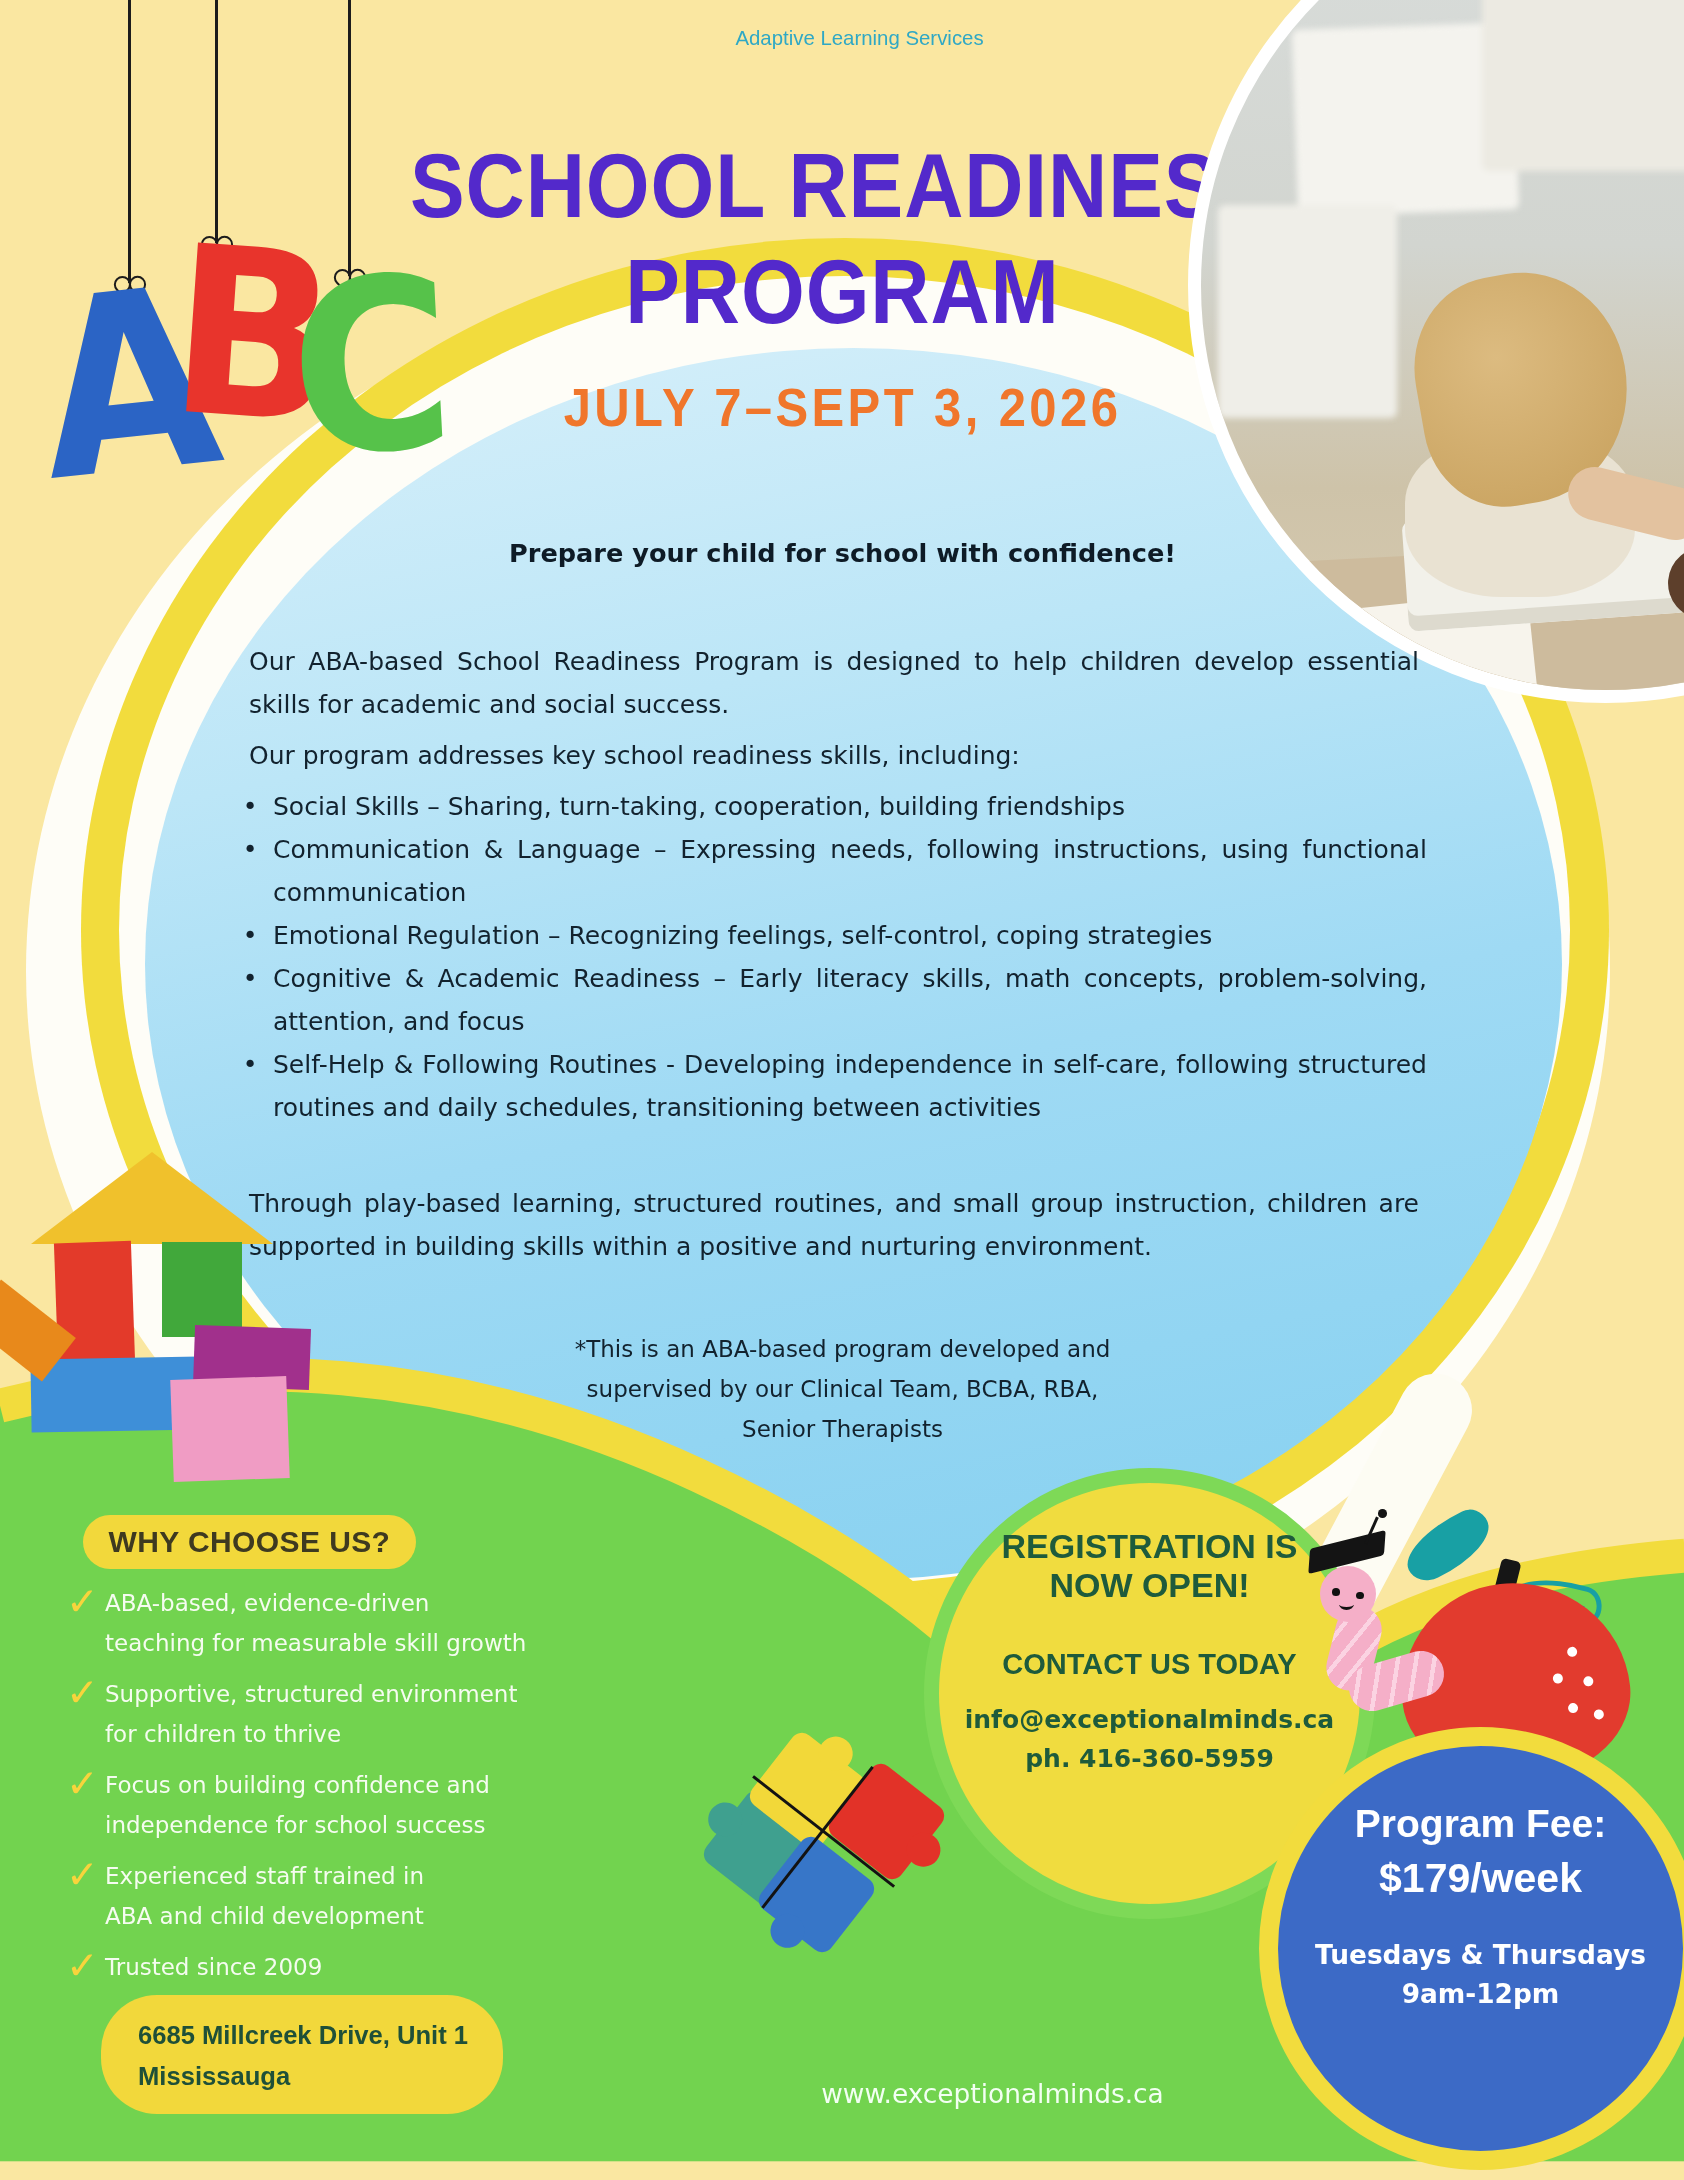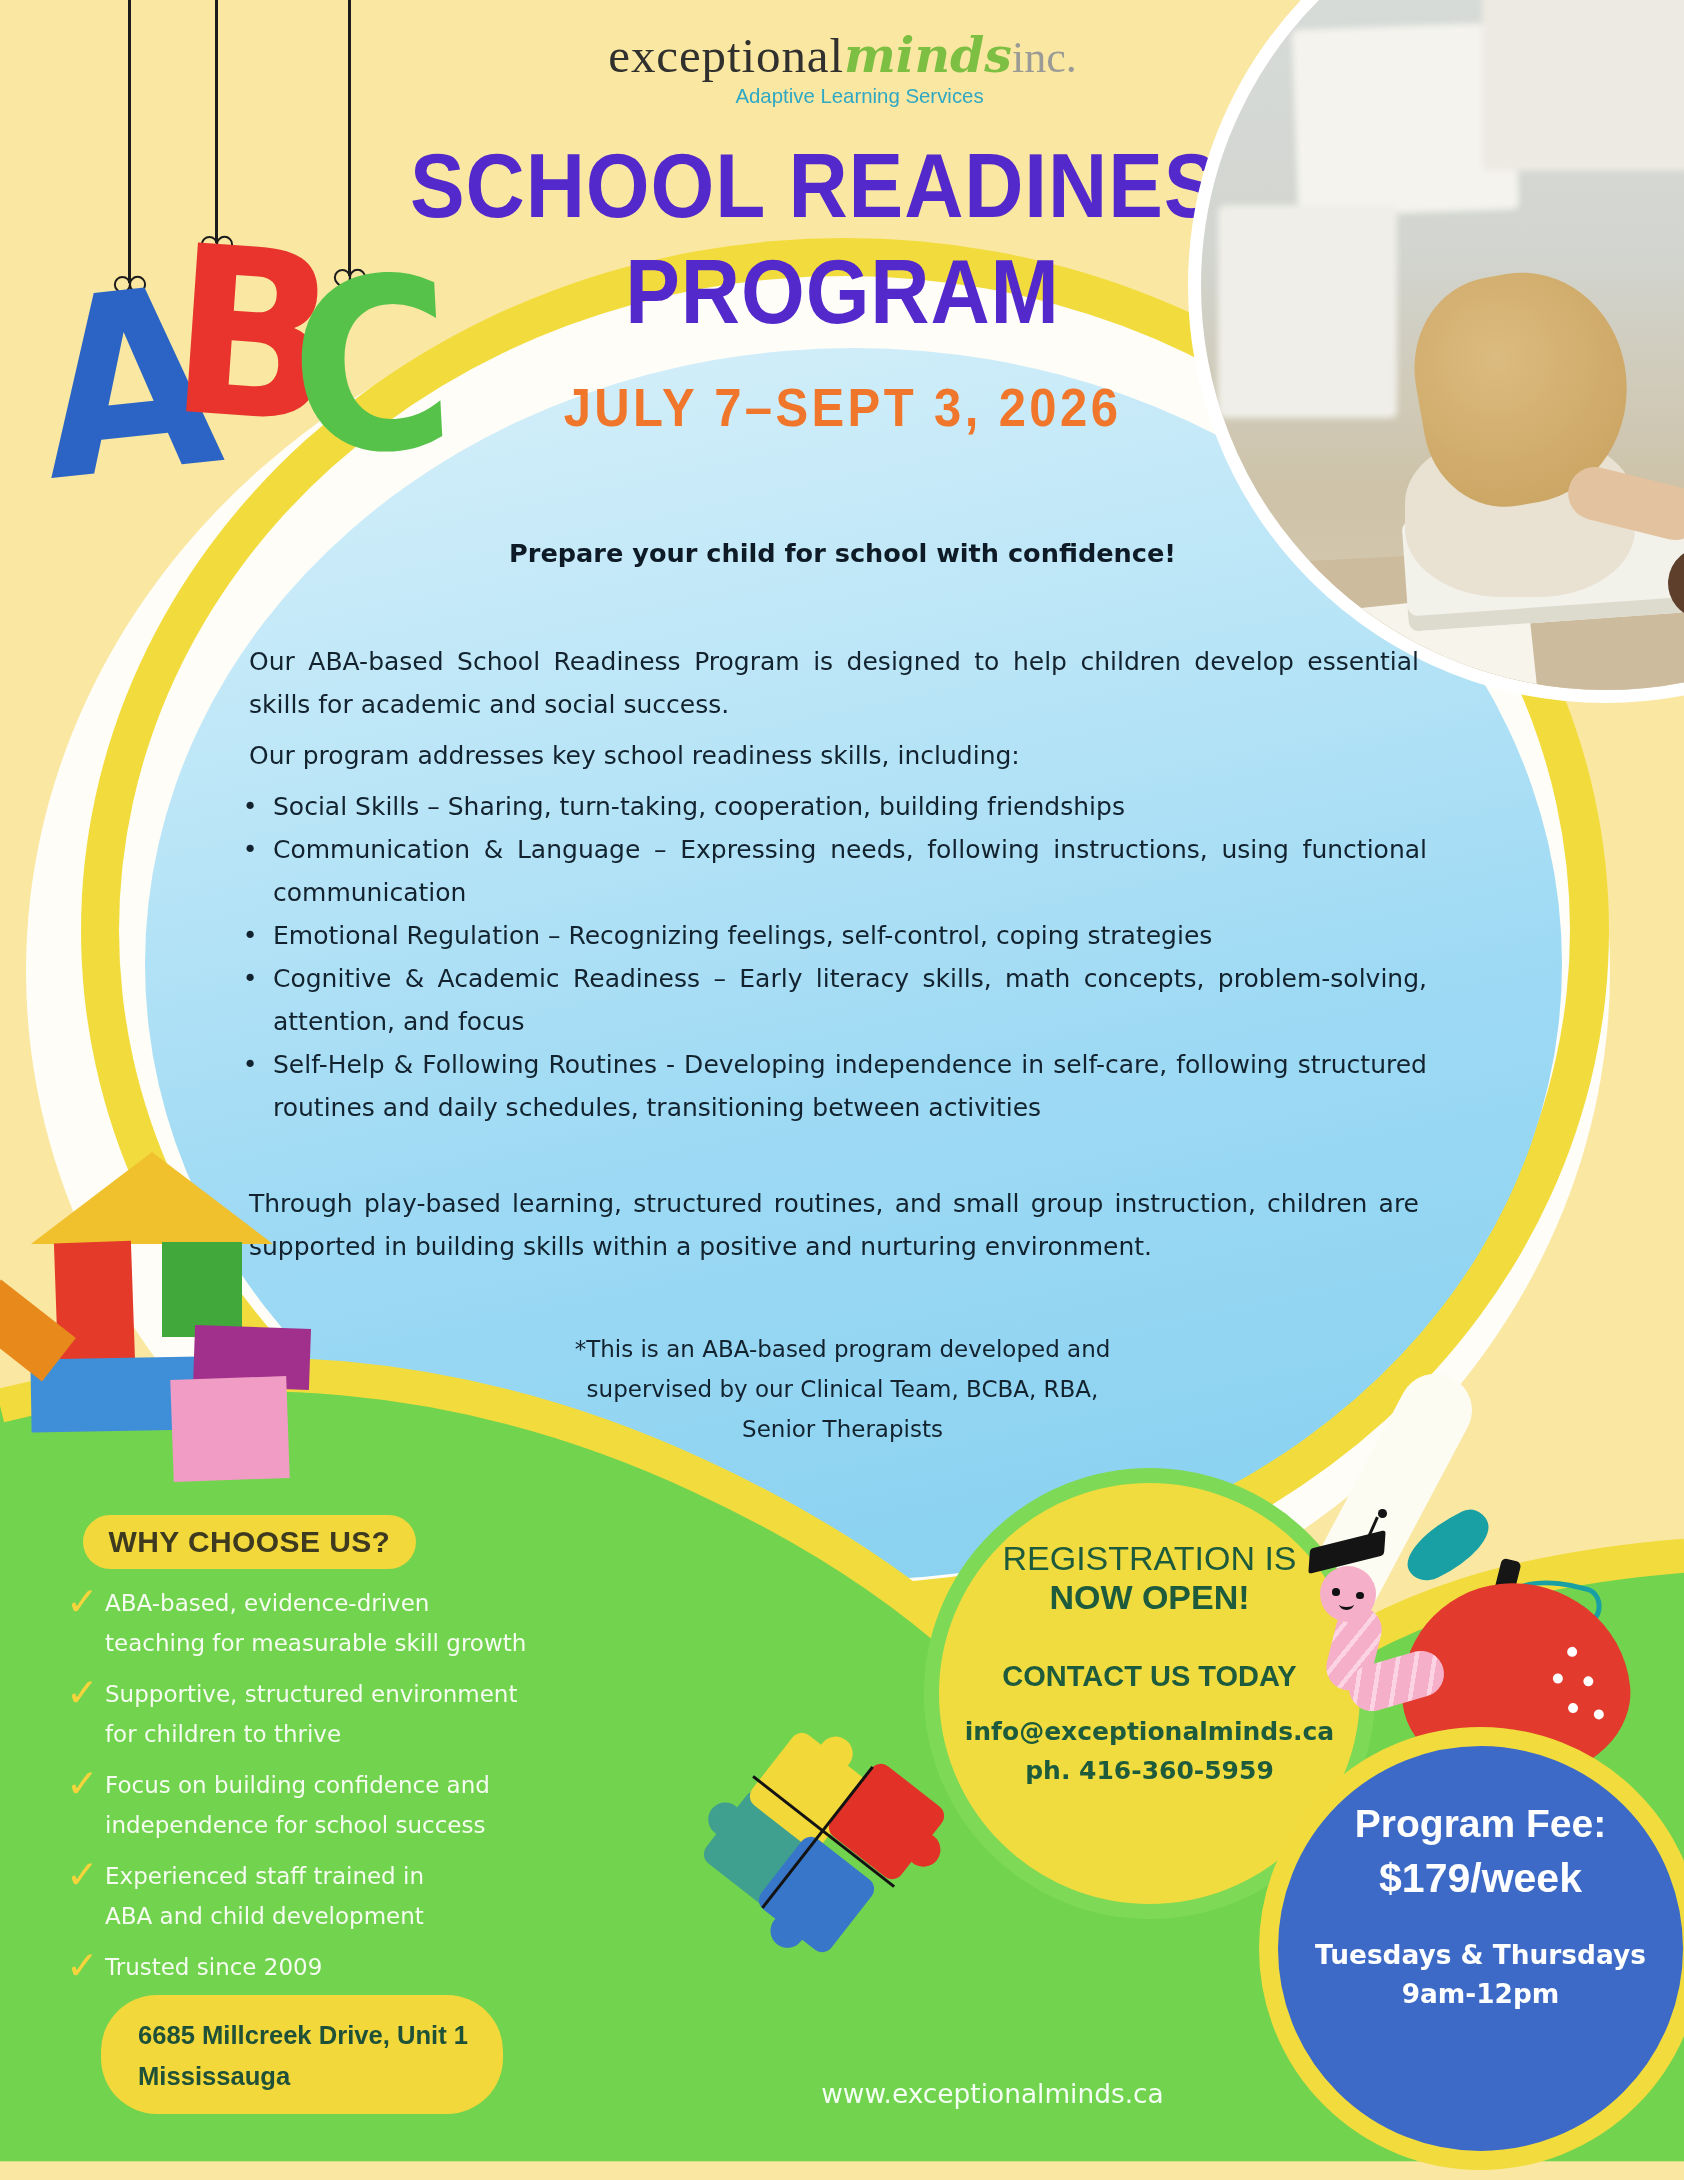--- a/index.html
+++ b/index.html
@@ -87,21 +87,21 @@
             font-family:"Liberation Sans",sans-serif;font-weight:800;font-size:30px;color:#3E3A20;letter-spacing:0.4px;}
   .why-list{left:66px;top:1583px;width:477px;}
   .why-item{display:flex;margin-bottom:11px;}
   .why-check{width:39px;flex:0 0 39px;color:#F8D43C;font-size:39px;font-weight:bold;line-height:37px;}
   .why-text{font-size:23px;line-height:40px;color:#F5FCF0;}
   .why-text span{display:block;}
 
   
   .reg-circle{left:924px;top:1468px;width:421px;height:421px;border-radius:50%;background:#F0DC3F;
               border:15.3px solid #7ED957;text-align:center;color:#1E5B3C;}
-  .reg-l1{margin-top:56px;font-family:"Liberation Sans",sans-serif;font-weight:400;font-size:34px;line-height:39px;}
+  .reg-l1{margin-top:44px;font-family:"Liberation Sans",sans-serif;font-weight:700;font-size:34px;line-height:39px;}
   .reg-l2{font-family:"Liberation Sans",sans-serif;font-weight:800;font-size:34px;line-height:39px;}
   .reg-contact{margin-top:43px;font-family:"Liberation Sans",sans-serif;font-weight:800;font-size:29px;}
   .reg-email{margin-top:24px;font-weight:bold;font-size:25px;}
   .reg-phone{margin-top:10.2px;font-weight:bold;font-size:25px;}
 
   
   .apple-body{left:1401px;top:1583px;width:228px;height:198px;background:#E23B2E;
               border-radius:48% 52% 46% 54% / 55% 58% 42% 45%;transform:rotate(-6deg);}
   .apple-stem{left:1492px;top:1559px;width:20.4px;height:82px;background:#161616;border-radius:5.1px;transform:rotate(14deg);}
   .leaf-solid{left:1402px;top:1521px;width:92px;height:49px;background:#18A0A4;
@@ -157,23 +157,20 @@
 <body>
 
 <div class="page">
 
   <div class="abs swoosh-white"></div>
   <div class="abs ring-yellow"></div>
   <div class="abs ring-white"></div>
   <div class="abs sky"></div>
 
   <div class="abs logo">
-    <div>
-      <span class="logo-main">exceptional</span><span class="logo-script">minds</span><span class="logo-suffix">inc.</span>
-    </div>
     <div class="logo-tagline">Adaptive Learning Services</div>
   </div>
 
   <div class="abs title">
     <div>SCHOOL READINESS</div>
     <div>PROGRAM</div>
   </div>
   <div class="abs dates">JULY 7–SEPT 3, 2026</div>
   <div class="abs hook">Prepare your child for school with confidence!</div>
 

